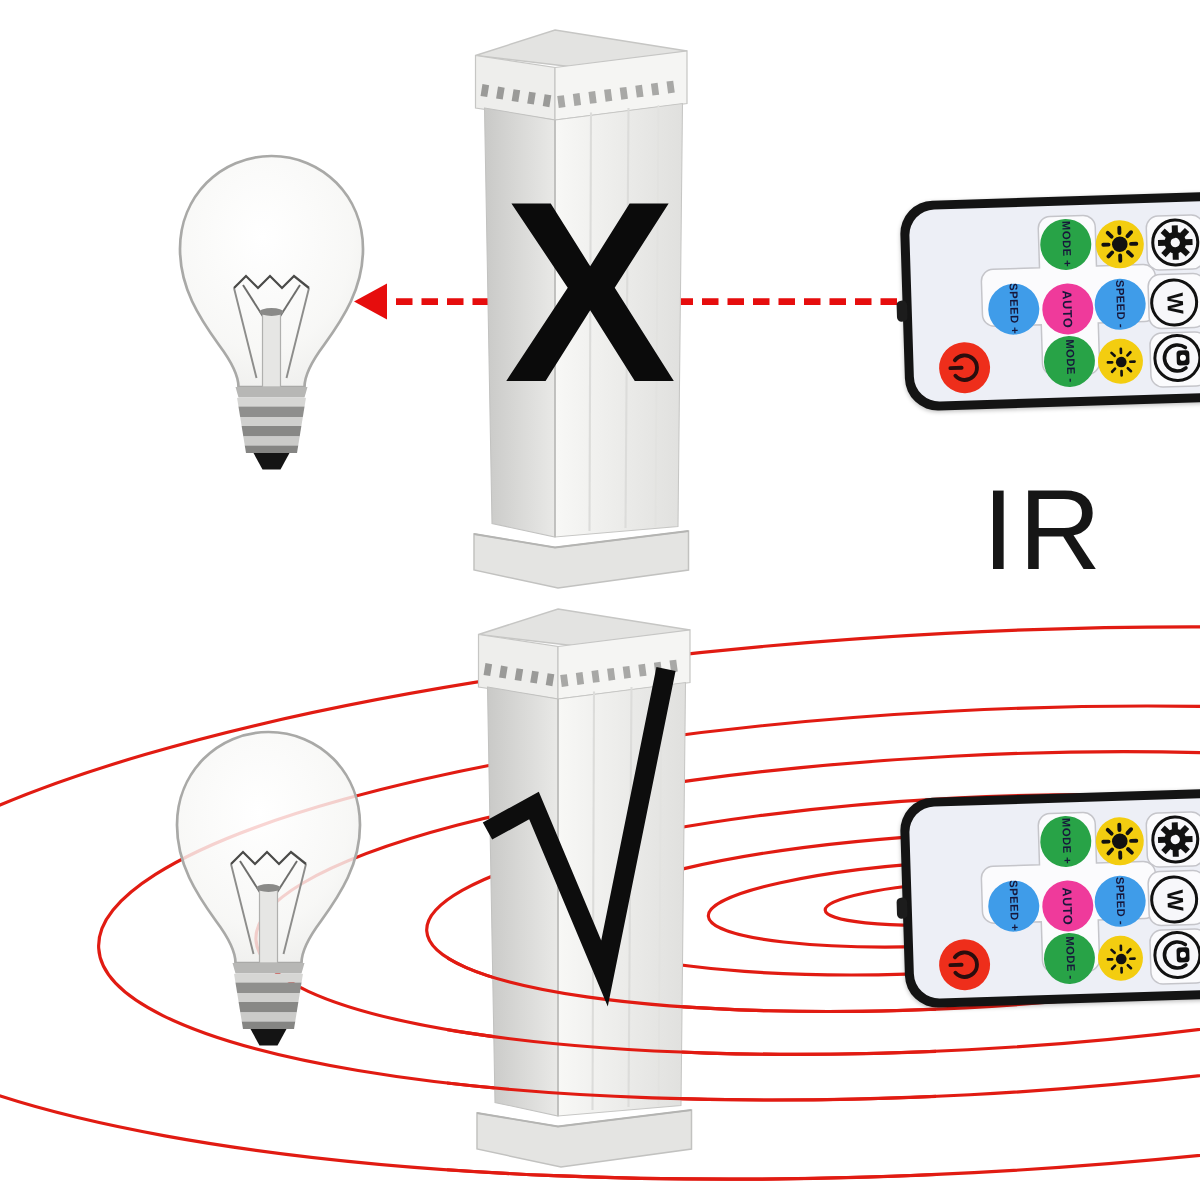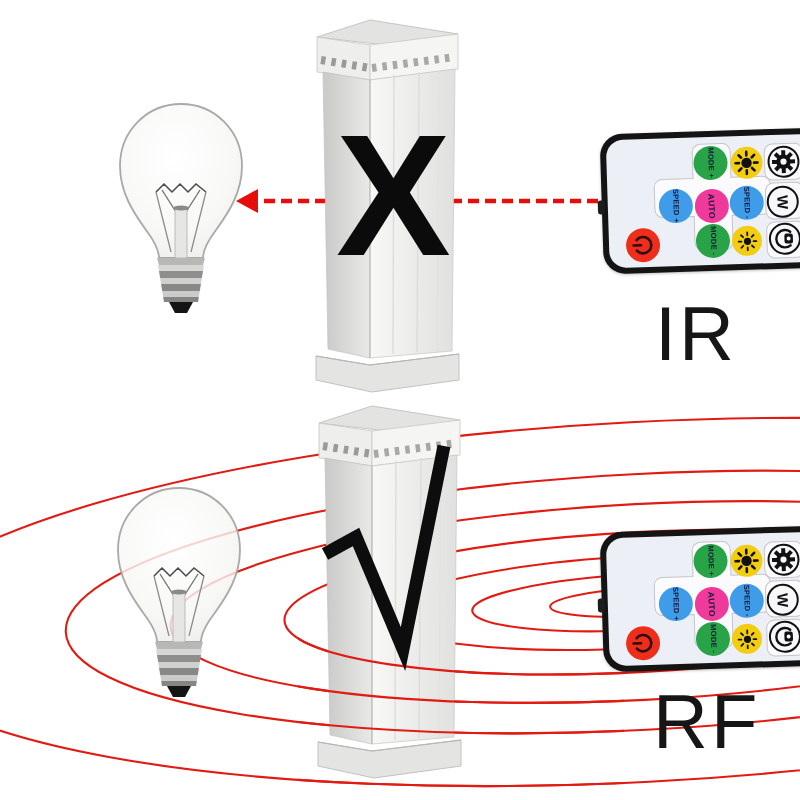--- a/index.html
+++ b/index.html
@@ -10,21 +10,21 @@
   }
   .scene-svg{position:absolute;left:0;top:0;width:800px;height:800px;z-index:1;}
 
   
   .x-mark{
     position:absolute;left:336px;top:109px;z-index:2;
     font:bold 172px/1 "Liberation Sans",sans-serif;color:#0b0b0b;
   }
   .tech-label{
     position:absolute;z-index:2;color:#161616;
-    font:400 76px/1 "Liberation Sans",sans-serif;letter-spacing:3px;
+    font:400 76px/1 "Liberation Sans",sans-serif;letter-spacing:3px;margin-top:20px;
   }
   .ir-label{left:655px;top:296px;}
   .rf-label{left:653px;top:684px;}
 
   
   .remote{
     position:absolute;left:600px;width:232px;height:140px;z-index:3;
     background:#141414;border-radius:22px;
     transform:rotate(-1.8deg);transform-origin:14px 14px;
     box-shadow:0 1px 3px rgba(0,0,0,.25);
@@ -168,21 +168,20 @@
 
     <polyline points="325,554 356,537 403,649 444,446" fill="none" stroke="#0d0d0d" stroke-width="13" stroke-linejoin="miter"></polyline>
 
     <use href="#bulb" transform="translate(118,102)"></use>
     <use href="#bulb" transform="translate(116,486)"></use>
   </svg>
 
   <div class="x-mark">X</div>
 
   <div class="tech-label ir-label">IR</div>
-  <div class="tech-label rf-label">RF</div>
 
   <div class="remote remote-ir">
     <div class="remote-led"></div>
     <div class="remote-face"></div>
     <svg class="plates" viewBox="0 0 232 140">
       <path d="M100,13 h22 a8,8 0 0 1 8,8 v26 h31 a8,8 0 0 1 8,8 v22 a8,8 0 0 1 -8,8 h-31 v26 a8,8 0 0 1 -8,8 h-22 a8,8 0 0 1 -8,-8 v-26 h-31 a8,8 0 0 1 -8,-8 v-22 a8,8 0 0 1 8,-8 h31 v-26 a8,8 0 0 1 8,-8 z" fill="#fbfbfd" stroke="#c5c5ca" stroke-width="1"></path>
       <rect x="164" y="15" width="38" height="36" rx="8" fill="#fbfbfd" stroke="#c5c5ca"></rect>
       <rect x="164" y="54" width="38" height="36" rx="8" fill="#fbfbfd" stroke="#c5c5ca"></rect>
       <rect x="164" y="93" width="38" height="36" rx="8" fill="#fbfbfd" stroke="#c5c5ca"></rect>
     </svg>

